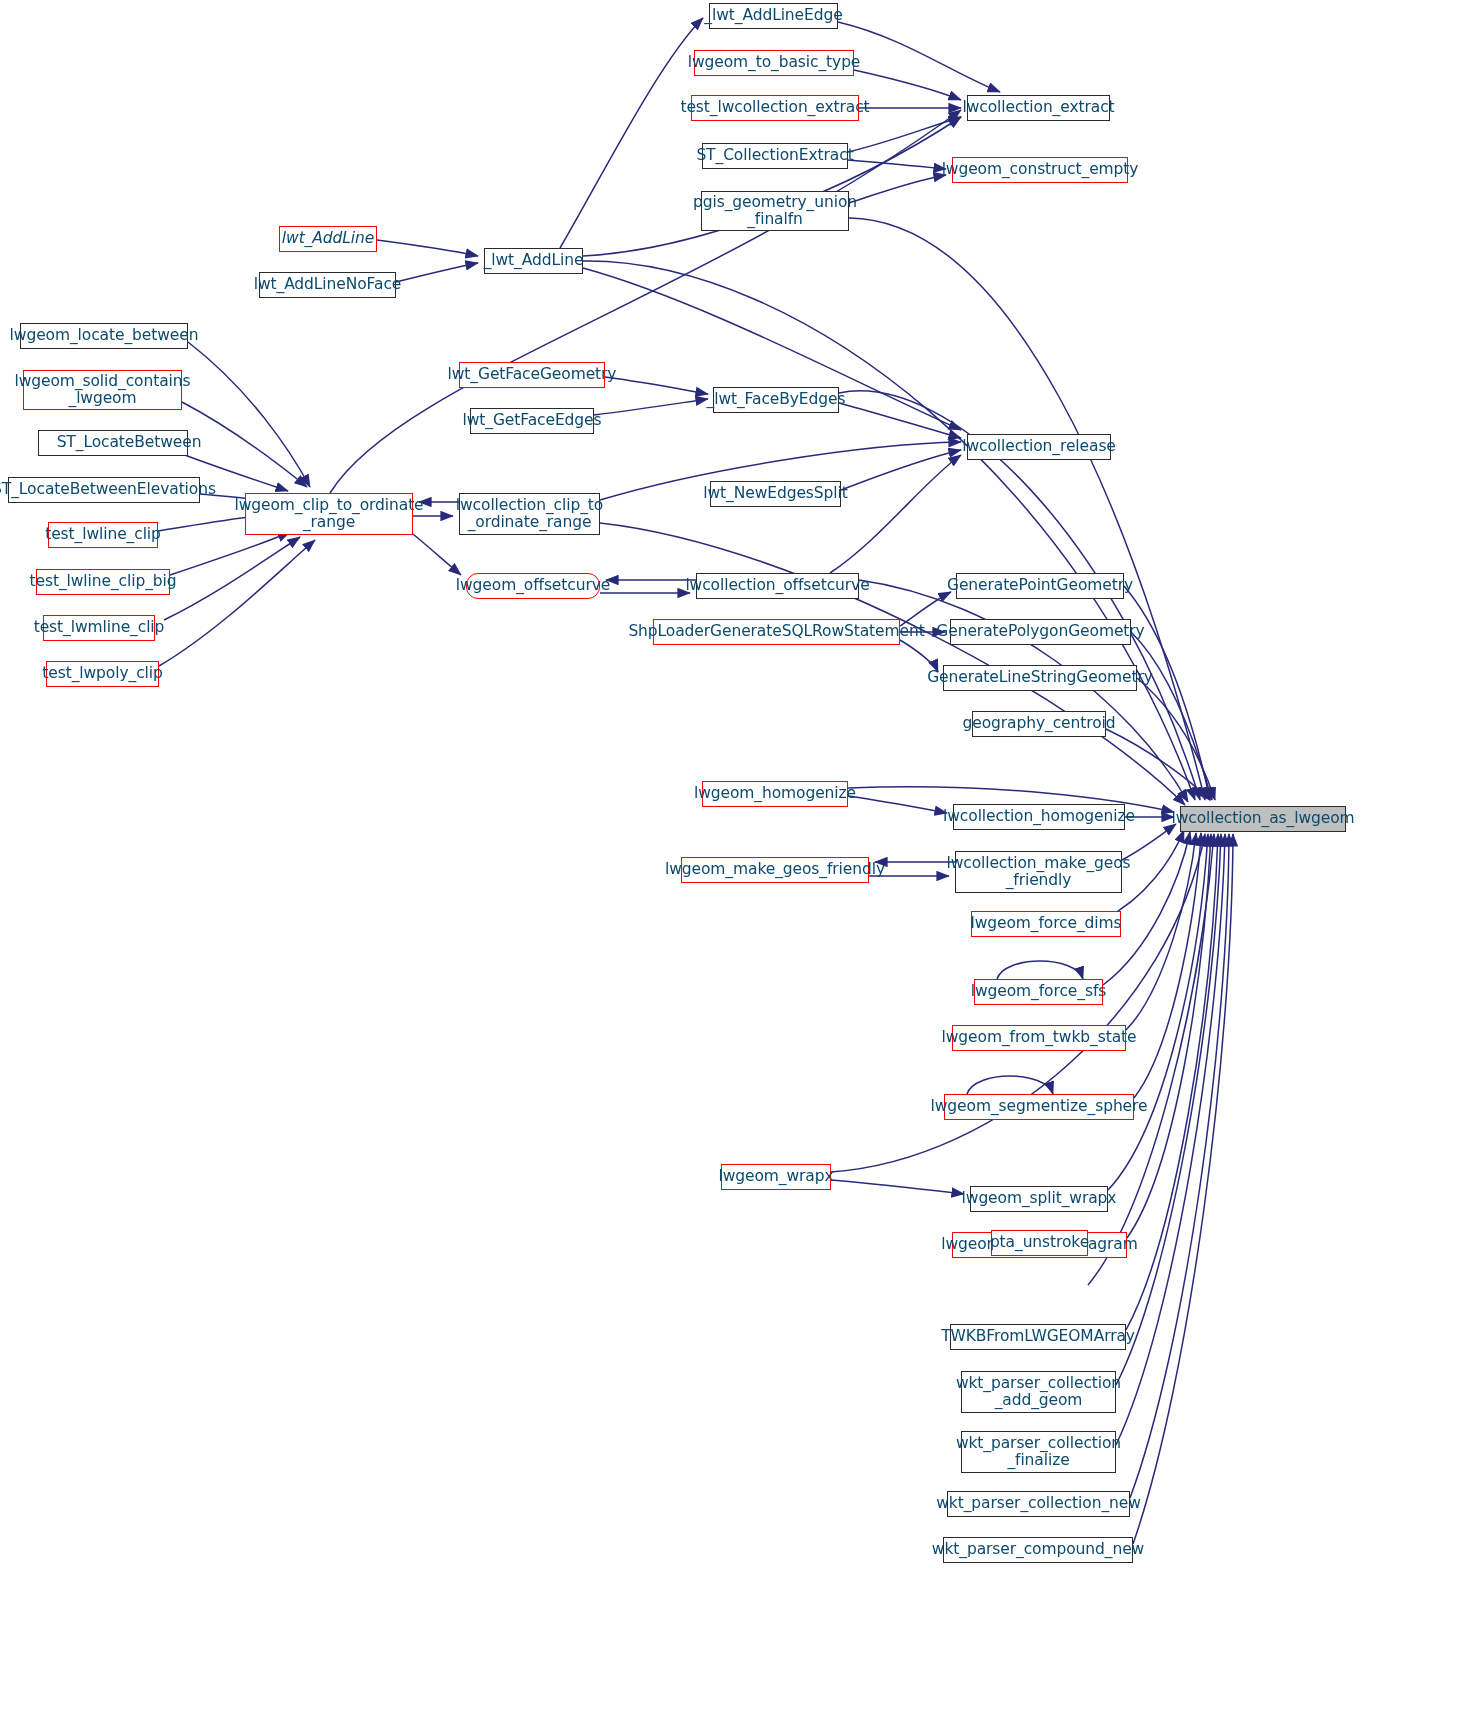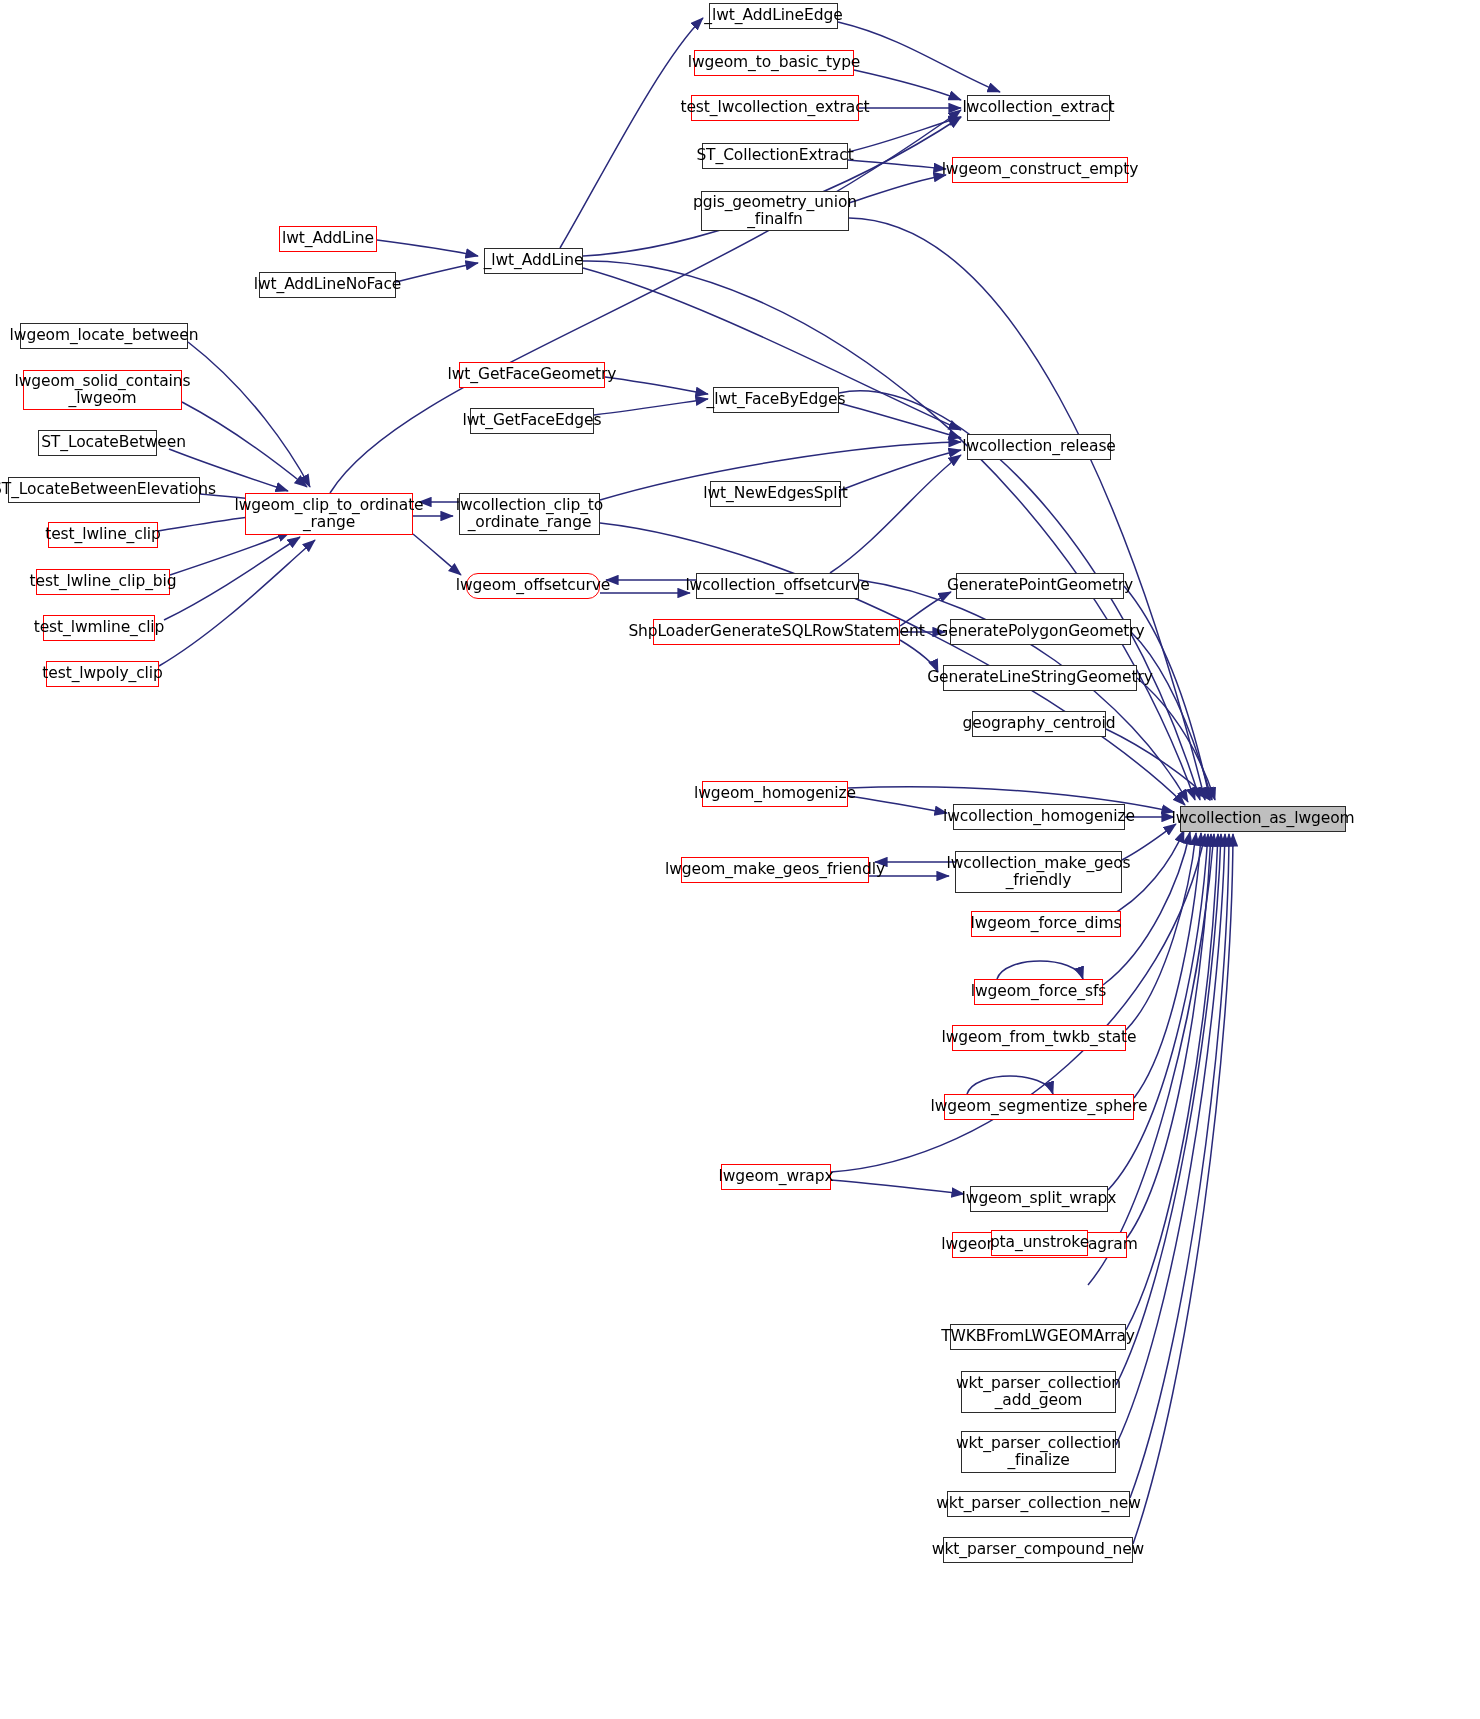--- a/index.html
+++ b/index.html
@@ -17,21 +17,21 @@
     left:0; top:0;
     width:1480px;
     height:1719px;
     pointer-events:none;
   }
   .node{
     position:absolute;
     box-sizing:border-box;
     border:1.4px solid #2b2b2b;
     background:#ffffff;
-    color:#000000;
+    color:#0c4a6e;
     font-size:15.5px;
     line-height:1.12;
     display:flex;
     align-items:center;
     justify-content:center;
     text-align:center;
     white-space:pre-line;
     letter-spacing:-0.1px;
     z-index:5;
     cursor:pointer;
@@ -122,27 +122,27 @@
   </svg>
   <div id="node-layer">
       <div class="node" style="left: 709px; top: 3px; width: 129px; height: 26px;">_lwt_AddLineEdge</div>
       <div class="node red" style="left: 694px; top: 50px; width: 160px; height: 26px;">lwgeom_to_basic_type</div>
       <div class="node red" style="left: 691px; top: 95px; width: 168px; height: 26px;">test_lwcollection_extract</div>
       <div class="node" style="left: 967px; top: 95px; width: 143px; height: 26px;">lwcollection_extract</div>
       <div class="node" style="left: 702px; top: 143px; width: 146px; height: 26px;">ST_CollectionExtract</div>
       <div class="node red" style="left: 952px; top: 157px; width: 176px; height: 26px;">lwgeom_construct_empty</div>
       <div class="node" style="left: 701px; top: 191px; width: 148px; height: 40px;">pgis_geometry_union
 _finalfn</div>
-      <div class="node red" style="left: 279px; top: 226px; width: 98px; height: 26px;">lwt_AddLine</div>
+      <div class="node red" style="left: 279px; top: 226px; width: 98px; height: 26px; font-style: italic;">lwt_AddLine</div>
       <div class="node" style="left: 484px; top: 248px; width: 99px; height: 26px;">_lwt_AddLine</div>
       <div class="node" style="left: 259px; top: 272px; width: 137px; height: 26px;">lwt_AddLineNoFace</div>
       <div class="node" style="left: 20px; top: 323px; width: 168px; height: 26px;">lwgeom_locate_between</div>
       <div class="node red" style="left: 23px; top: 370px; width: 159px; height: 40px;">lwgeom_solid_contains
 _lwgeom</div>
-      <div class="node" style="left: 38px; top: 430px; width: 119px; height: 26px; padding-left: 32px;">ST_LocateBetween</div>
+      <div class="node" style="left: 38px; top: 430px; width: 150px; height: 26px; padding-left: 32px;">ST_LocateBetween</div>
       <div class="node" style="left: 8px; top: 477px; width: 192px; height: 26px;">ST_LocateBetweenElevations</div>
       <div class="node red" style="left: 48px; top: 522px; width: 110px; height: 26px;">test_lwline_clip</div>
       <div class="node red" style="left: 36px; top: 569px; width: 134px; height: 26px;">test_lwline_clip_big</div>
       <div class="node red" style="left: 43px; top: 615px; width: 112px; height: 26px;">test_lwmline_clip</div>
       <div class="node red" style="left: 46px; top: 661px; width: 113px; height: 26px;">test_lwpoly_clip</div>
       <div class="node red" style="left: 245px; top: 493px; width: 168px; height: 42px;">lwgeom_clip_to_ordinate
 _range</div>
       <div class="node red" style="left: 459px; top: 362px; width: 146px; height: 26px;">lwt_GetFaceGeometry</div>
       <div class="node" style="left: 713px; top: 387px; width: 126px; height: 26px;">_lwt_FaceByEdges</div>
       <div class="node" style="left: 470px; top: 408px; width: 124px; height: 26px;">lwt_GetFaceEdges</div>

